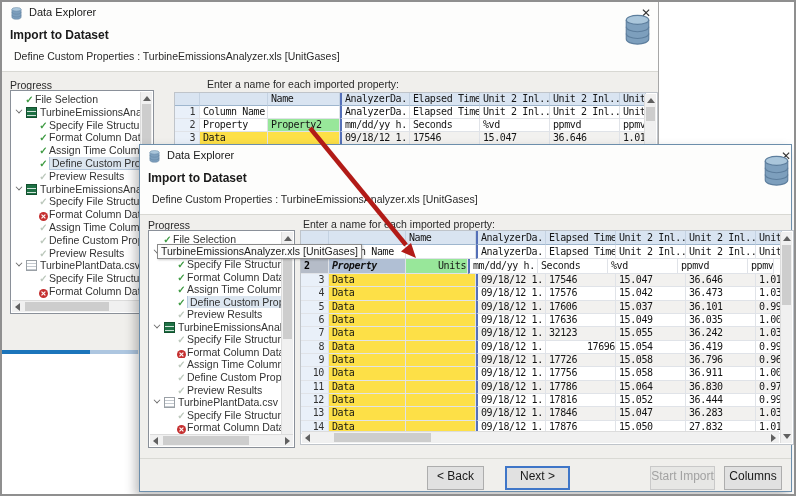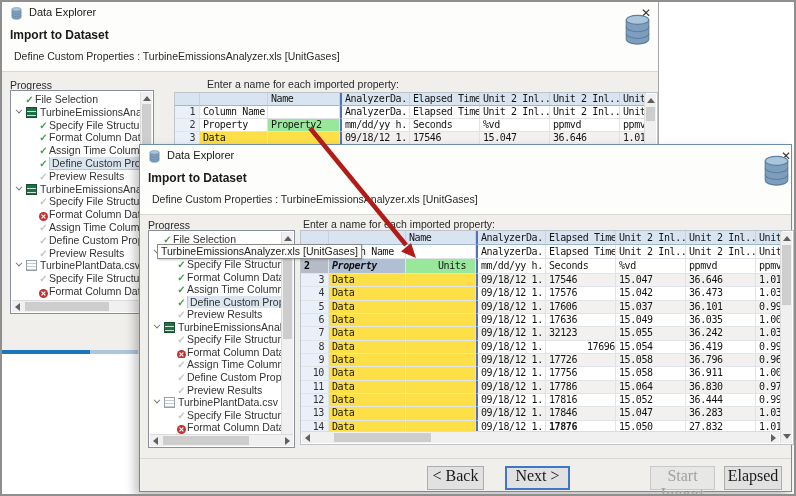--- a/index.html
+++ b/index.html
@@ -87,21 +87,21 @@
   .trow.shade .tcell.val { background:#f2f1ef; }
 
   
   .tree-tooltip { position:absolute; left:17px; top:99px; height:15px; z-index:30;
                   background:#fcfcfb; border:1px solid #8a8a8a; box-shadow:1px 1px 2px rgba(0,0,0,.2);
                   font-size:10.5px; color:#222; padding:0 3px; white-space:nowrap; line-height:13px; }
 
   
   .footer-line { position:absolute; left:0; right:0; top:313px; border-top:1px solid #d9d9d4; }
   .btn { position:absolute; top:321px; height:24px; background:#e1e1e1; border:1px solid #adadad;
-         font-size:16px; color:#1a1a1a; text-align:center; line-height:18px;font-family:Liberation Serif, serif; }
+         font-size:12px; color:#1a1a1a; text-align:center; line-height:18px; }
   .btn-back   { left:287px; width:57px; }
   .btn-next   { left:365px; width:65px; border:2px solid #3f76c8; line-height:16px; }
   .btn-start  { left:510px; width:65px; color:#a2a2a2; background:#e7e7e5; border-color:#c9c9c9; }
   .btn-cancel { left:584px; width:58px; }
 
   
   .progress-strip { position:absolute; left:0; top:348px; height:4px; width:657px; }
   .progress-strip .p1 { position:absolute; left:0; top:0; height:4px; background:var(--progblue,#1c75bb); }
   .progress-strip .p2 { position:absolute; top:0; height:4px; background:#adc6e0; }
   .arrow-svg { position:absolute; left:0; top:0; z-index:60; pointer-events:none; }
@@ -284,21 +284,21 @@
           <span class="tcell " style="width: 70px;"></span>
           <span class="tcell val divider" style="width: 70px;">AnalyzerDa...</span>
           <span class="tcell val" style="width: 70px;">Elapsed Time</span>
           <span class="tcell val" style="width: 70px;">Unit 2 Inl...</span>
           <span class="tcell val" style="width: 70px;">Unit 2 Inl...</span>
           <span class="tcell val" style="width: 26px;">Unit</span>
         </div>
         <div class="trow " style="height: 15px; line-height: 14px;">
           <span class="tcell sel-num" style="width: 28px;">2</span>
           <span class="tcell sel-prop" style="width: 77px;">Property</span>
-          <span class="tcell green" style="width: 70px; padding-left: 32px;">Units</span>
+          <span class="tcell green" style="width: 62px; padding-left: 32px;">Units</span>
           <span class="tcell val divider" style="width: 70px;">mm/dd/yy h...</span>
           <span class="tcell val" style="width: 70px;">Seconds</span>
           <span class="tcell val" style="width: 70px;">%vd</span>
           <span class="tcell val" style="width: 70px;">ppmvd</span>
           <span class="tcell val" style="width: 26px;">ppmvd</span>
         </div>
         <div class="trow shade" style="height: 13.35px; line-height: 12.35px;">
           <span class="tcell rownum" style="width: 28px;">3</span>
           <span class="tcell leftblue" style="width: 77px;">Data</span>
           <span class="tcell leftblue" style="width: 70px;"></span>
@@ -406,41 +406,41 @@
           <span class="tcell val" style="width: 70px;">17846</span>
           <span class="tcell val" style="width: 70px;">15.047</span>
           <span class="tcell val" style="width: 70px;">36.283</span>
           <span class="tcell val" style="width: 26px;">1.033</span>
         </div>
         <div class="trow " style="height: 13.35px; line-height: 12.35px;">
           <span class="tcell rownum" style="width: 28px;">14</span>
           <span class="tcell leftblue" style="width: 77px;">Data</span>
           <span class="tcell leftblue" style="width: 70px;"></span>
           <span class="tcell val divider" style="width: 70px;">09/18/12 1...</span>
-          <span class="tcell val" style="width: 70px; font-weight: bold;">17876</span>
+          <span class="tcell val" style="width: 70px;">17876</span>
           <span class="tcell val" style="width: 70px;">15.050</span>
           <span class="tcell val" style="width: 70px;">27.832</span>
           <span class="tcell val" style="width: 26px;">1.011</span>
         </div>
       <div class="vscroll">
         <span class="tri tri-up"></span>
         <div class="thumb-v" style="top:13px;height:60px"></div>
         <span class="tri tri-down"></span>
       </div>
       <div class="hscroll" style="right:14px">
         <span class="tri tri-left"></span>
         <div class="thumb-h" style="left:32px;width:97px"></div>
         <span class="tri tri-right"></span>
       </div>
     </div>
     <div class="tree-tooltip">TurbineEmissionsAnalyzer.xls [UnitGases]</div>
     <div class="footer-line"></div>
     <div class="btn btn-back">&lt; Back</div>
     <div class="btn btn-next">Next &gt;</div>
     <div class="btn btn-start">Start Import</div>
-    <div class="btn btn-cancel">Elapsed</div>
+    <div class="btn btn-cancel">Columns</div>
   </section>
 
   <svg class="arrow-svg" width="792" height="492">
     <line id="arrow-line" x1="308" y1="126" x2="404" y2="243" stroke-width="4.5" stroke="#b21b17"></line>
     <polygon id="arrow-head" points="414,256 399,249.5 409,241" fill="#b21b17"></polygon>
   </svg>
 </div>
 
 </body></html>

